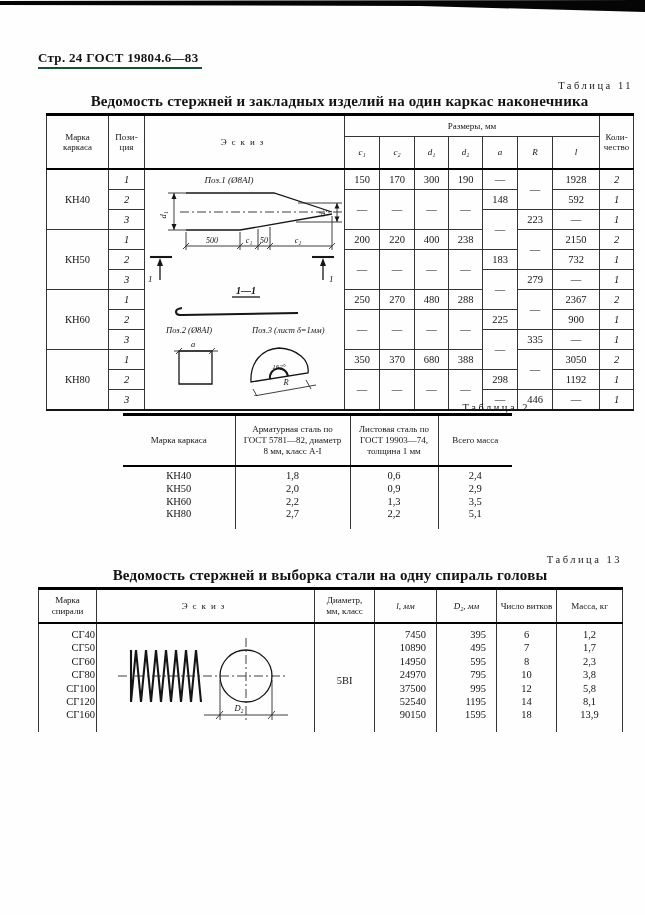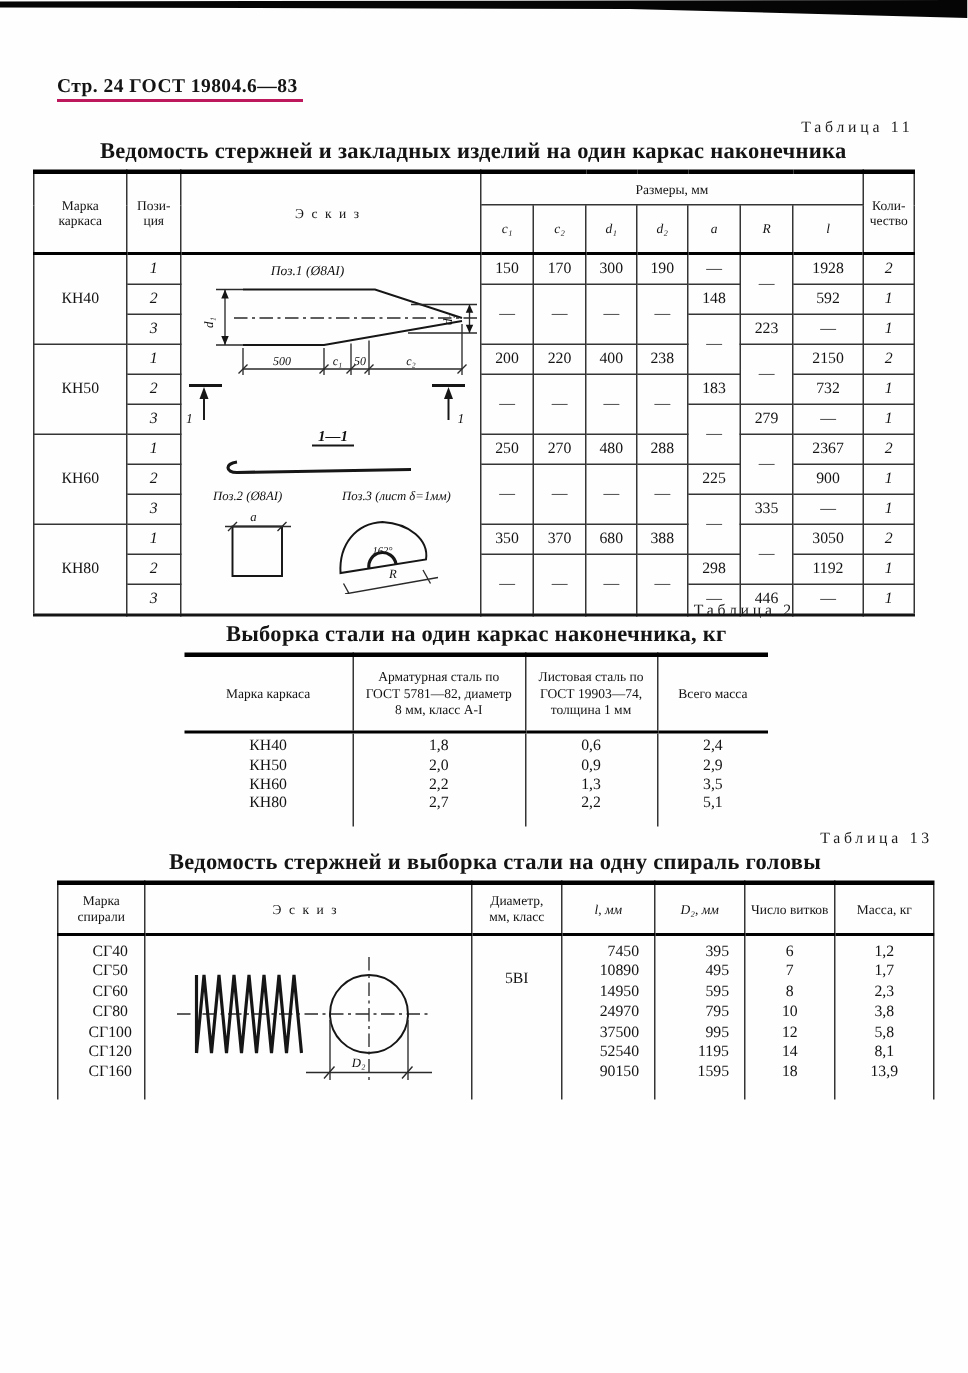--- a/index.html
+++ b/index.html
@@ -11,21 +11,21 @@
   }
   .abs { position:absolute; }
   .pre { white-space:pre-line; }
   table { border-collapse:collapse; table-layout:fixed; }
 
   
   .tbl-label { text-align:right; font-size:10.5px; letter-spacing:2.5px; color:#1a1a1a; }
   .tbl-title { text-align:center; font-size:15px; font-weight:bold; margin:2px 0 3px 0; letter-spacing:0.2px; }
 
   
-  .hdr { font-size:13px; font-weight:bold; border-bottom:2px solid #be185d; padding:0 4px 2px 0; letter-spacing:0.3px; }
+  .hdr { font-size:13px; font-weight:bold; border-bottom:2px solid #14532d; padding:0 4px 2px 0; letter-spacing:0.3px; }
 
   
   .topband { top:0; left:0; width:645px; height:14px; }
 
   
   .t11 { width:587px; border-top:3px solid #000; border-bottom:2px solid #151515; }
   .t11 th, .t11 td {
     border:1px solid #353535; padding:0; text-align:center; vertical-align:middle;
     font-weight:normal; overflow:hidden;
   }
@@ -56,21 +56,21 @@
   .t13 th {
     border:1px solid #353535; border-bottom:2px solid #000;
     font-size:9px; line-height:11px; font-weight:normal; height:32px;
     vertical-align:middle; text-align:center; padding:0 2px;
   }
   .t13 td {
     border-left:1px solid #353535; border-right:1px solid #353535;
     height:102px; vertical-align:top; padding-top:4px;
     font-size:10.5px; line-height:13.4px; text-align:center;
   }
-  .t13 td.mk { text-align:center; padding-left:13px; }
+  .t13 td.mk { text-align:right; padding-left:13px; }
   .t13 td.rgt { text-align:right; padding-right:10px; }
   .t13 td.rgt2 { padding-right:12px;padding-left:12px; }
   .t13 td.ctr { text-align:center; }
 
   
   svg text {
     font-family:"Liberation Serif","DejaVu Serif",serif;
     font-style:italic; fill:#111;
   }
   .sk { stroke:#161616; fill:none; stroke-width:1.3; }
@@ -85,21 +85,21 @@
 <div class="abs topband">
   <svg width="645" height="14">
     <polygon points="0,1 645,0 645,12 420,6 0,5" fill="#050505"></polygon>
   </svg>
 </div>
 
 <div class="abs" style="left:38px; top:48px;">
   <span class="hdr"><span>Стр. 24</span>&nbsp;<span>ГОСТ 19804.6—83</span></span>
 </div>
 
-<div class="abs" style="left:22px; top:80px; width:587px;">
+<div class="abs" style="left:46px; top:80px; width:587px;">
   <div class="tbl-label">Таблица 11</div>
   <div class="tbl-title">Ведомость стержней и закладных изделий на один каркас наконечника</div>
   <table class="t11">
     <colgroup>
       <col style="width:62px">
         <col style="width:36px">
         <col style="width:200px">
       <col style="width:35px">
         <col style="width:35px">
         <col style="width:34px">
@@ -292,21 +292,20 @@
         <td>446</td>
         <td>—</td>
         <td class="ital">1</td>
       </tr>
     </tbody>
   </table>
 </div>
 
 <div class="abs" style="left:123px; top:402px; width:407px;">
   <div class="tbl-label">Таблица 2</div>
-  <div class="tbl-title" style="width:389px;">Выборка стали на один каркас наконечника, кг</div>
   <table class="t12">
     <colgroup>
       <col style="width:112px">
         <col style="width:115px">
         <col style="width:88px">
         <col style="width:74px">
     </colgroup>
     <thead>
       <tr>
         <th>Марка каркаса</th>
@@ -393,21 +392,21 @@
             <path class="skb" d="M33,74 V22"></path>
             <polyline class="skb" points="33,74 38,22 43,74 48,22 53,74 58,22 63,74 68,22 73,74 78,22 83,74 88,22 93,74 98,22 103,74"></polyline>
             <circle class="sk" cx="148" cy="48" r="26"></circle>
             <path class="cl" d="M148,10 V93"></path>
             <path class="thn" d="M122,52 V92 M174,52 V92 M106,87 H190"></path>
             <path class="thn" d="M118,91 l7,-8 M170,91 l7,-8"></path>
             <text x="141" y="83" font-size="8.5" text-anchor="middle">D₂</text>
           </svg>
         </td>
         <td class="ctr">
-          <div style="margin-top:18px;">5ВI</div>
+          <div style="margin-top:46px;">5ВI</div>
         </td>
         <td class="rgt">
           <div>7450</div>
           <div>10890</div>
           <div>14950</div>
           <div>24970</div>
           <div>37500</div>
           <div>52540</div>
           <div>90150</div>
         </td>

